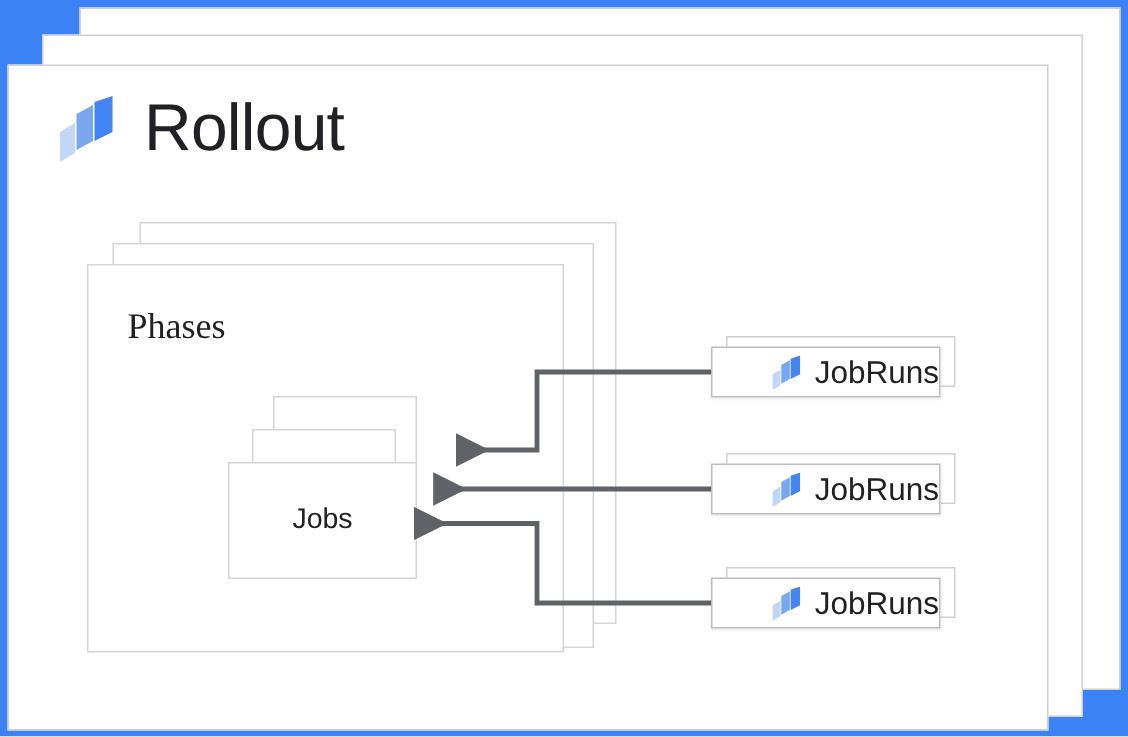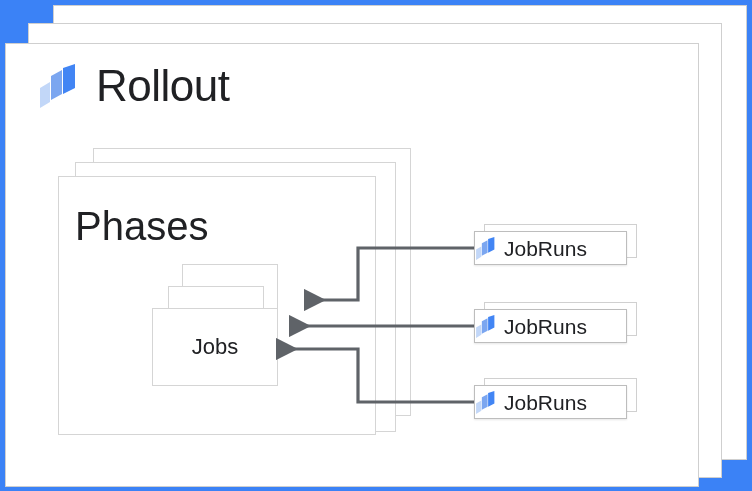--- a/index.html
+++ b/index.html
@@ -55,45 +55,46 @@
     white-space: nowrap;
   }
 
   
   #phases-stack-back2 { left: 93px;  top: 148px; width: 318px; height: 268px; }
   #phases-stack-back1 { left: 75px;  top: 162px; width: 321px; height: 270px; }
   #phases-card        { left: 58px;  top: 176px; width: 318px; height: 259px; }
 
   #phases-title {
     position: absolute;
-    left: 75px;
+    left: 85px;
     top: 206px;
-    font-size: 40px;
+    font-size: 24px;
     font-weight: 400;
     color: #202124;
     line-height: 1;
     white-space: nowrap;
     z-index: 6;
+    font-family: Liberation Serif, serif;
   }
 
   
   #jobs-stack-back2 { left: 182px; top: 264px; width: 96px;  height: 86px; }
   #jobs-stack-back1 { left: 168px; top: 286px; width: 96px;  height: 86px; }
   #jobs-card        { left: 152px; top: 308px; width: 126px; height: 78px; }
 
   #jobs-title {
     position: absolute;
     left: 152px;
     top: 308px;
     width: 126px;
     height: 78px;
     display: flex;
     align-items: center;
     justify-content: center;
-    font-size: 22px;
+    font-size: 19px;
     color: #202124;
     z-index: 7;
   }
 
   
   .jobrun-back {
     position: absolute;
     width: 153px;
     height: 34px;
     background: #ffffff;
@@ -105,20 +106,21 @@
     width: 153px;
     height: 34px;
     background: #ffffff;
     border: 1px solid #bdbdbd;
     box-sizing: border-box;
     display: flex;
     align-items: center;
     gap: 8px;
     box-shadow: 0 1px 2px rgba(0,0,0,0.10);
     z-index: 9;
+    justify-content: flex-end;
   }
   .jobrun-label {
     font-size: 21px;
     color: #202124;
     line-height: 1;
     white-space: nowrap;
   }
 
   #jobrun-back-0 { left: 484px; top: 224px; }
   #jobrun-box-0  { left: 474px; top: 231px; }

